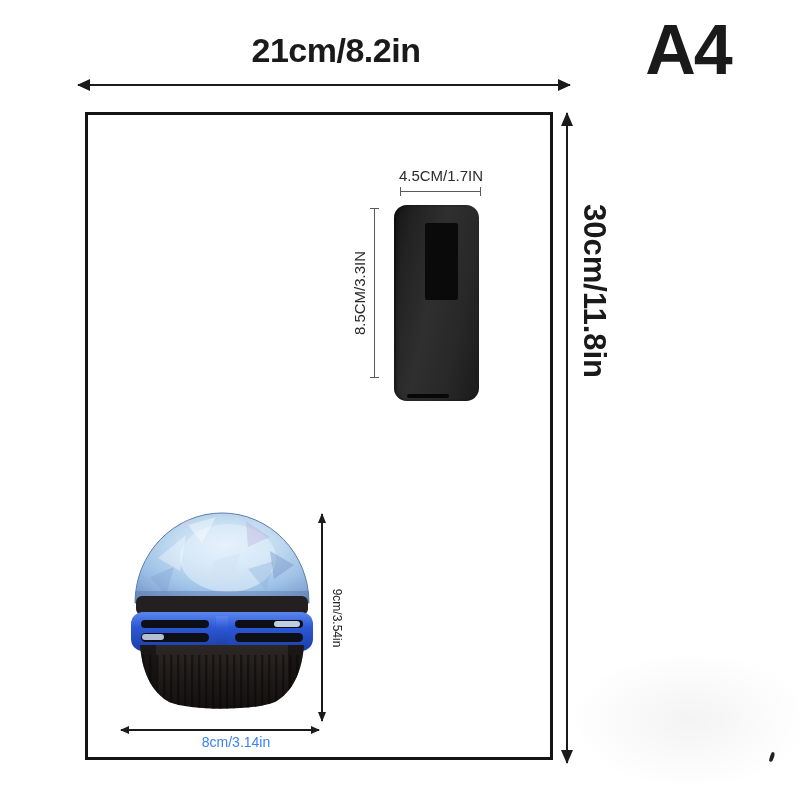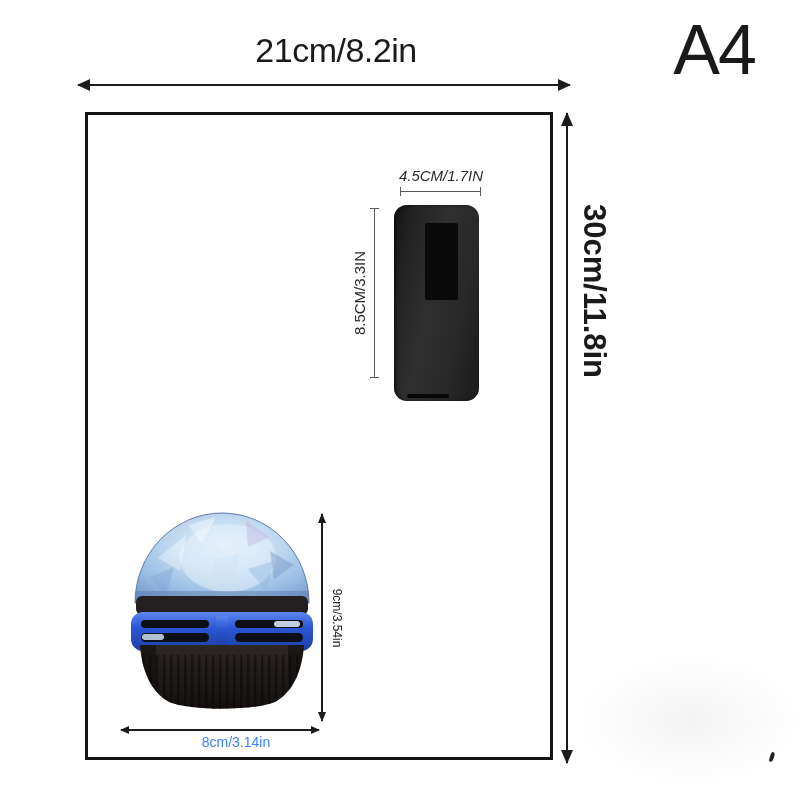--- a/index.html
+++ b/index.html
@@ -14,25 +14,25 @@
   .stage{position:absolute;inset:0;}
 
   
   .paper{
     position:absolute;left:85px;top:112px;width:462px;height:642px;
     border:3px solid #141414;background:#ffffff;
   }
 
   
   .label{position:absolute;white-space:nowrap;transform:translate(-50%,-50%);}
-  .w-label{left:336px;top:50px;font-size:34px;font-weight:normal;letter-spacing:-0.5px;text-align:center;}
-  .a4-label{left:688px;top:50px;font-size:70px;font-weight:normal;letter-spacing:-2px;margin-left:26px;}
+  .w-label{left:336px;top:50px;font-size:34px;font-weight:bold;letter-spacing:-0.5px;text-align:center;}
+  .a4-label{left:688px;top:50px;font-size:70px;font-weight:bold;letter-spacing:-2px;}
   .h-label{left:594px;top:291px;font-size:31px;font-weight:bold;transform:translate(-50%,-50%) rotate(90deg);}
 
-  .remote-w-label{left:441px;top:175px;font-size:15px;color:#2b2b2b;font-style:italic;}
+  .remote-w-label{left:441px;top:175px;font-size:15px;color:#2b2b2b;}
   .remote-h-label{left:359px;top:293px;font-size:15px;color:#2b2b2b;transform:translate(-50%,-50%) rotate(-90deg);}
   .lamp-h-label{left:337px;top:618px;font-size:12px;color:#222;transform:translate(-50%,-50%) rotate(90deg);}
   .lamp-w-label{left:236px;top:742px;font-size:14px;color:#3b82f6;}
 
   
   .dim{position:absolute;background:#1b1b1b;}
   .dim.h{height:2px;}
   .dim.v{width:2px;}
   .dim.thin.h{height:1.5px;}
   .dim.thin.v{width:1.5px;}

